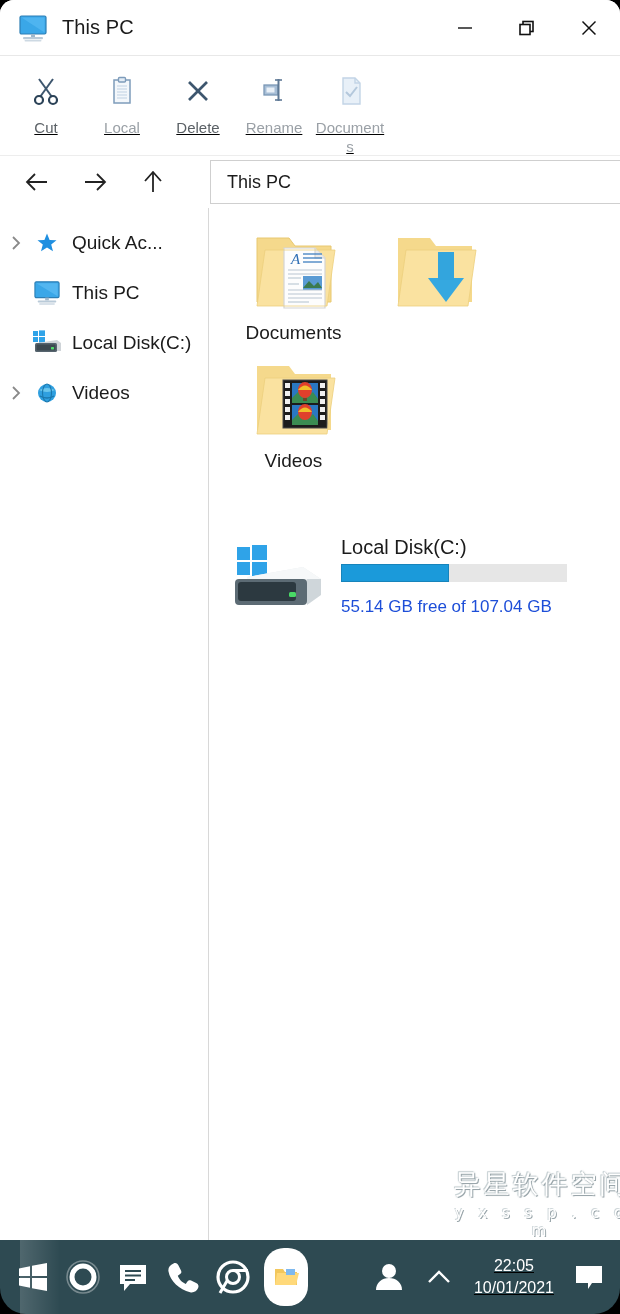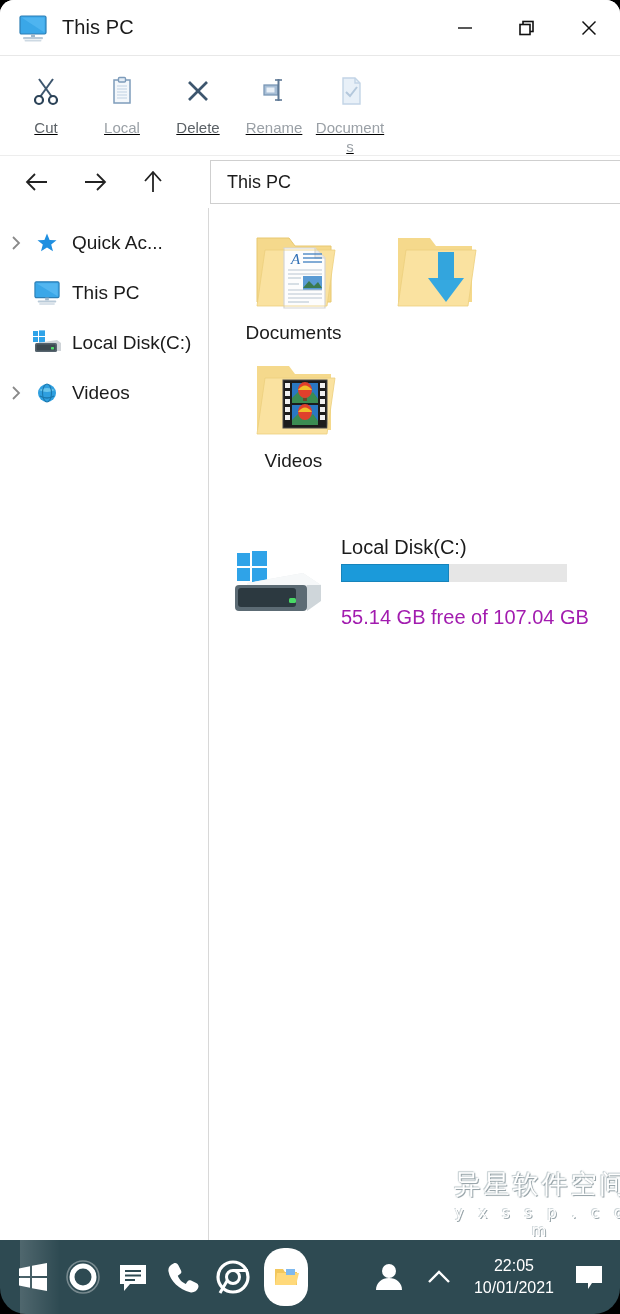--- a/index.html
+++ b/index.html
@@ -199,23 +199,23 @@
     width: 226px; height: 18px;
     background: #e6e6e6;
     position: relative;
   }
   .bar-fill {
     position: absolute; left: 0; top: 0; bottom: 0;
     background: #1b9ada;
     border: 1px solid #1784bb;
   }
   .drive-sub {
-    margin-top: 24px;
-    font-size: 20px;
-    color: #a21caf;
+    margin-top: 15px;
+    font-size: 17px;
+    color: #1d4ed8;
   }
 
   
   .watermark {
     position: absolute;
     left: 245px;
     bottom: 8px;
     text-align: center;
     pointer-events: none;
   }
@@ -238,20 +238,21 @@
   
   #taskbar {
     position: absolute;
     left: 0; bottom: 0;
     width: 620px; height: 74px;
     background: #2e4a52;
     border-bottom-left-radius: 26px;
     border-bottom-right-radius: 26px;
     display: flex;
     align-items: center;
+    text-decoration: underline;
   }
   #taskbar::before {
     content: "";
     position: absolute;
     left: 20px; top: 0; bottom: 0; width: 40px;
     background: linear-gradient(90deg, rgba(255,255,255,0.16), rgba(255,255,255,0));
     pointer-events: none;
   }
   .tb-left { display: flex; align-items: center; padding-left: 8px; }
   .tb-item {

